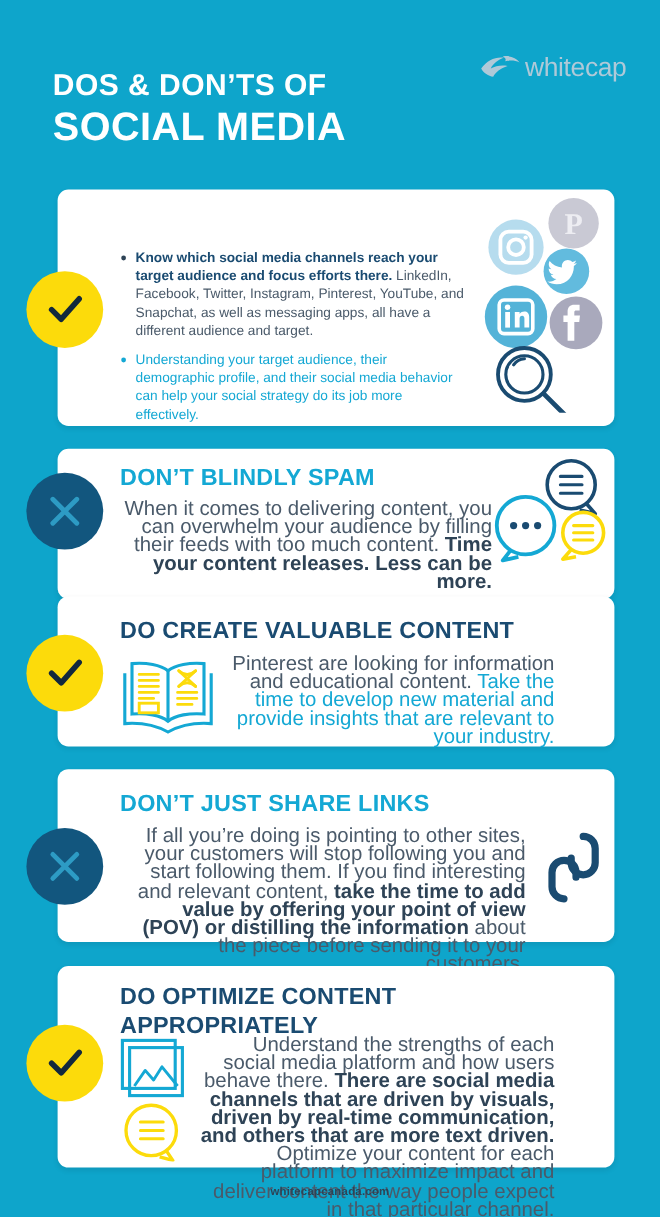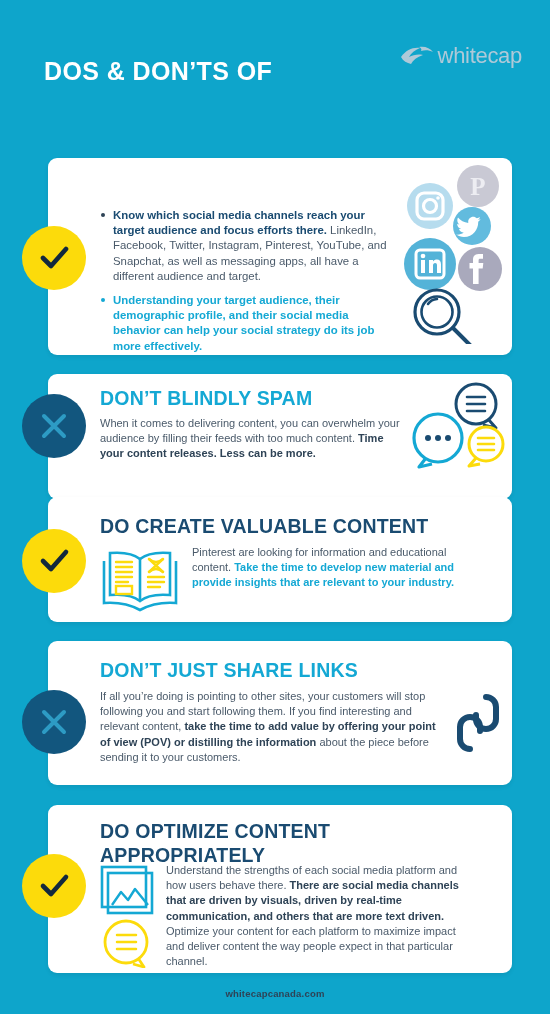--- a/index.html
+++ b/index.html
@@ -45,24 +45,24 @@
 
   .h-do{
     color:#1A4B71;font-size:19.5px;font-weight:bold;letter-spacing:.2px;
     line-height:24px;margin:0;
   }
   .h-dont{
     color:#14A8D4;font-size:19.5px;font-weight:bold;letter-spacing:.2px;
     line-height:24px;margin:0;
   }
   .body-txt{
-    color:#4A5A6A;font-size:11px;line-height:15.2px;margin:0;
+    color:#4A5A6A;font-size:17px;line-height:15.2px;margin:0;text-align:right;
   }
   .b-navy{color:#1A4B71;font-weight:bold;}
-  .b-cyan{color:#14A8D4;font-weight:bold;}
+  .b-cyan{color:#14A8D4;font-weight:normal;}
   .b-dark{color:#2E4356;font-weight:bold;}
 
   ul.bullets{margin:0;padding:0;list-style:none;}
   ul.bullets li{
     position:relative;padding-left:13px;margin-bottom:9px;
     color:#4A5A6A;font-size:11.4px;line-height:15.2px;
   }
   ul.bullets li:last-child{margin-bottom:0;}
   ul.bullets li:before{
     content:"";position:absolute;left:1px;top:5px;
@@ -109,20 +109,21 @@
   }
 </style>
 </head>
 <body>
 
 <div class="page">
 
   <div class="header">
     <div class="title-wrap">
       <div class="title-l1">DOS &amp; DON’TS OF</div>
+      <div class="title-l2">SOCIAL MEDIA</div>
     </div>
     <div class="logo">
       <svg class="logo-mark" viewBox="0 0 34 24">
         <path d="M1 13 C6 6 13 3 20 4 C15 6 11 9 9 13 C13 11 18 10 23 11 C17 13 13 16 11 20 C7 19 3 17 1 13 Z" fill="#AFC9D8"></path>
         <path d="M19 3 C25 2 30 4 33 8 C29 6 25 6 21 7 C22 5 21 4 19 3 Z" fill="#AFC9D8"></path>
       </svg>
       <span class="logo-text">whitecap</span>
     </div>
   </div>
 

